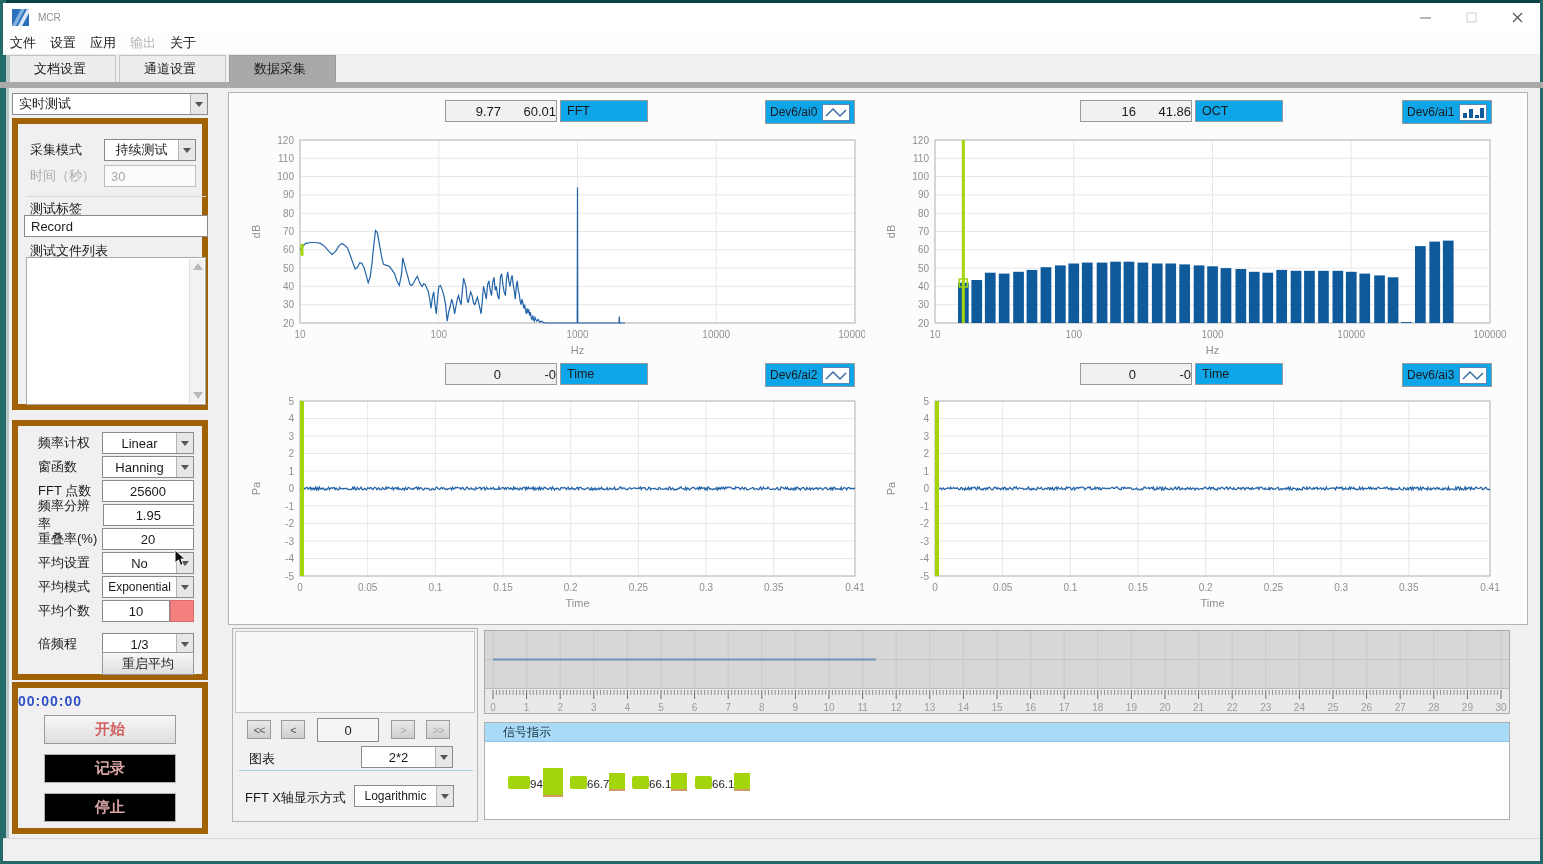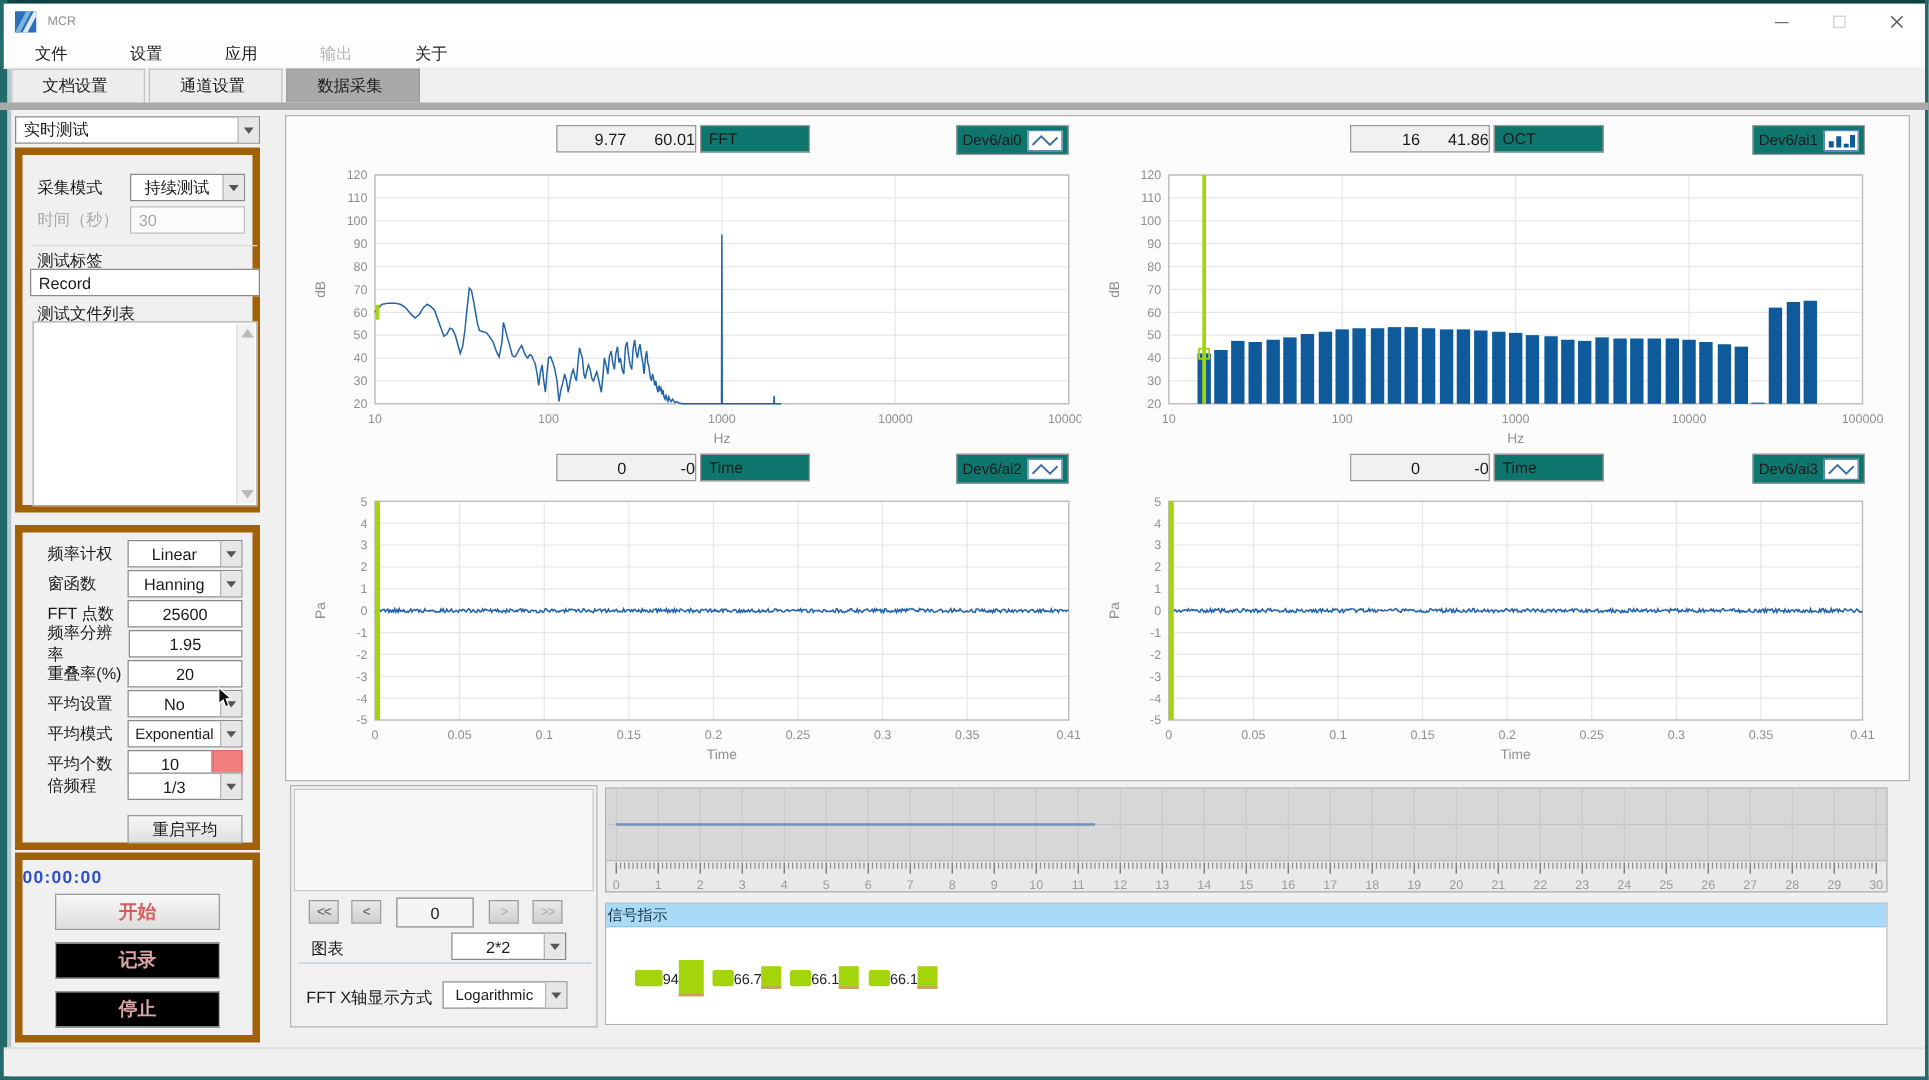--- a/index.html
+++ b/index.html
@@ -12,21 +12,21 @@
   .edge-left2{position:absolute;left:6px;top:30px;width:3px;height:834px;background:#b7c8c8}
   .edge-right{position:absolute;right:0;top:0;width:3px;height:864px;background:#256a6a}
   .edge-bottom{position:absolute;left:0;bottom:0;width:1543px;height:3px;background:#256a6a}
 
   .titlebar{position:absolute;left:3px;top:3px;width:1537px;height:29px;background:#ffffff;display:flex;align-items:center}
   .app-title{font-size:10px;color:#8f8f8f;margin-left:8px}
   .win-btns{margin-left:auto;display:flex}
   .win-btn{width:46px;height:29px;display:flex;align-items:center;justify-content:center}
 
   .menubar{position:absolute;left:3px;top:32px;width:1537px;height:23px;background:#fdfdfd;display:flex;align-items:center;border-bottom:1px solid #ececec}
-  .menu-item{font-size:13px;padding:0 25px;color:#1a1a1a}
+  .menu-item{font-size:13px;padding:0 7px;color:#1a1a1a}
   .menu-item.disabled{color:#b4b4b4}
 
   .tabbar{position:absolute;left:9px;top:55px;width:1530px;height:27px;display:flex}
   .tab{height:27px;min-width:107px;padding:0 24px;display:flex;align-items:center;justify-content:flex-start;
     font-size:13px;background:#ededed;border:1px solid #c2c2c2;border-bottom:none;margin-right:3px}
   .tab.active{background:#a9a9a9;border-color:#9c9c9c}
   .tabstrip{position:absolute;left:0;top:82px;width:1543px;height:6px;background:#a9a9a9}
 
   
   .group{position:absolute;border:6px solid #a16207}
@@ -44,21 +44,21 @@
   .prow .ctl{width:92px;margin-left:auto;position:relative}
 
   .btn{background:linear-gradient(#f7f7f7,#dedede);border:1px solid #9a9a9a;display:flex;align-items:center;justify-content:center;font-size:13px}
   .btn.big{width:132px;height:29px;font-size:15px;font-weight:bold;color:#d25f5f;margin:0 auto}
   .btn.big.disabled{background:#000000;border-color:#b0b0b0;color:#dca5a5}
   .timer{font-size:14px;font-weight:bold;color:#3050c8;text-align:left;letter-spacing:1px}
 
   
   .plots-frame{position:absolute;left:228px;top:92px;width:1300px;height:533px;background:#fcfcfc;border:1px solid #b3b3b3}
   .plot-panel{position:absolute}
-  .ph-box{position:absolute;top:0;height:22px;border:1px solid #9a9a9a;background:#0f766e;display:flex;align-items:center;font-size:13px}
+  .ph-box{position:absolute;top:0;height:22px;border:1px solid #9a9a9a;background:#0ea5e9;display:flex;align-items:center;font-size:13px}
   .ph-readout{left:205px;width:112px;background:#f1f1f1}
   .ph-readout span{flex:1;text-align:right}
   .ph-type{left:320px;width:88px;padding-left:6px;font-size:12.5px}
   .ph-dev{right:10px;width:90px;height:24px;padding:0 4px;font-size:12px;justify-content:space-between}
   .icon-frame{width:28px;height:17px;border:1px solid #5a87b5;display:flex;align-items:center;justify-content:center;background:#fff}
   .tick{font-size:10px;fill:#8f8f8f}
   .axis{font-size:11px;fill:#8f8f8f}
   .rlabel{font-size:10px;fill:#9b9b9b}
 
   
@@ -71,21 +71,21 @@
     font-size:13px;display:flex;align-items:center;justify-content:center}
   .divider-blue{position:absolute;left:6px;top:141px;width:234px;height:1px;background:#a9cfe0}
 
   
   .timeline{position:absolute;left:484px;top:630px;width:1026px;height:84px;border:1px solid #ababab;background:#e9e9e9}
   .tstrip-wrap{position:absolute;left:0;top:0;width:1024px;height:58px;background:#d7d7d7;border-bottom:1px solid #bdbdbd}
 
   
   .signal{position:absolute;left:484px;top:722px;width:1026px;height:98px;border:1px solid #b0b0b0;background:#fff}
   .sig-head{position:absolute;left:0;top:0;width:1024px;height:19px;background:#a9daf8;border-bottom:1px solid #8fc3e8;
-    font-size:12px;display:flex;align-items:center;padding-left:1px;color:#15323f}
+    font-size:12px;display:flex;align-items:center;padding-left:18px;color:#15323f}
   .sig-body{position:absolute;left:0;top:19px;width:1024px;height:77px;background:#fff}
   .sig-col{position:absolute;top:5px;width:55px;height:70px;display:flex;flex-direction:row;align-items:center}
   .m-top{width:55px;background:#a4d40c;border-radius:2px}
   .m-val{font-size:11.5px;margin-top:4px;color:#222}
   .m-sp{flex:1}
   .m-bottom{width:50px;background:#a4d40c;border-bottom:2px solid #d09a66}
 
   .statusbar{position:absolute;left:3px;top:838px;width:1537px;height:23px;background:#f0f0f0;border-top:1px solid #d8d8d8}
   .listbox{position:absolute;background:#fff;border:1px solid #a9a9a9}
   .scrollcol{position:absolute;right:1px;top:1px;bottom:1px;width:15px;background:#f2f2f2;border-left:1px solid #e0e0e0}
@@ -218,21 +218,21 @@
           <span class="carr"></span>
         </div>
     </div>
     <div class="prow" style="top:173px">
       <span class="lbl">平均个数</span>
       <div class="ctl" style="display:flex">
         <input class="tbox" style="width: 68px;" readonly="" value="10">
         <span style="width:24px;height:22px;background:#f37f7f;border:1px solid #d96d6d;margin-left:0"></span>
       </div>
     </div>
-    <div class="prow" style="top:191px">
+    <div class="prow" style="top:206px">
       <span class="lbl">倍频程</span>
       <div class="ctl combo">
           <span class="cval">1/3</span>
           <span class="carr"></span>
         </div>
     </div>
     <div class="btn" style="position:absolute;right:8px;top:226px;width:92px;height:23px">重启平均</div>
   </div>
 
   <div class="group" style="left:12px;top:682px;width:196px;height:152px">

